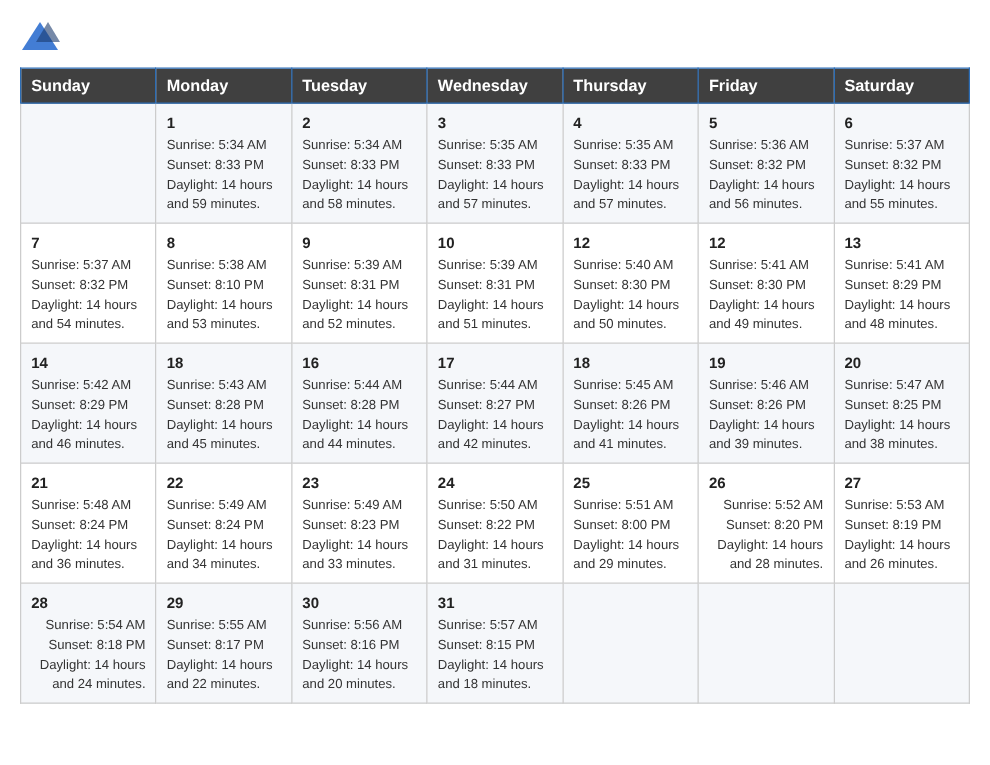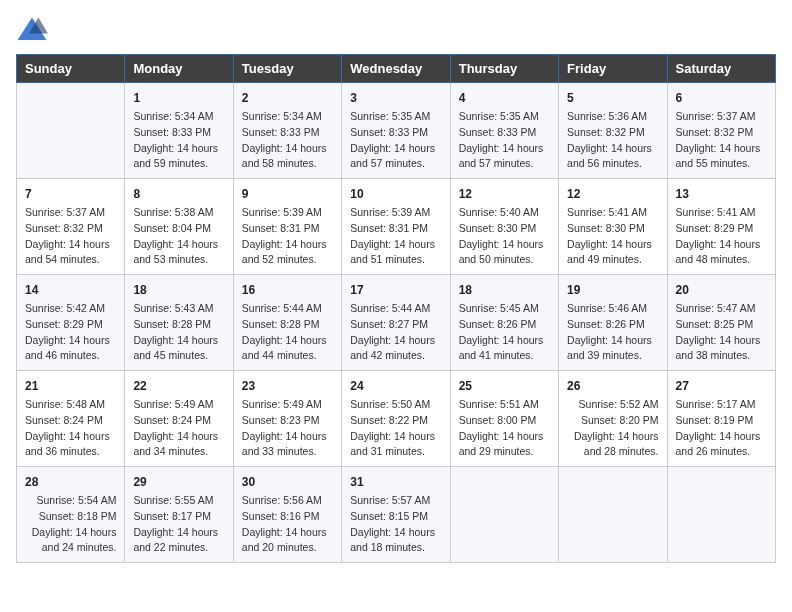--- a/index.html
+++ b/index.html
@@ -167,21 +167,21 @@
         <td>
           <div class="day-num">7</div>
           <div class="day-info" style="white-space: pre-line;">Sunrise: 5:37 AM
 Sunset: 8:32 PM
 Daylight: 14 hours
 and 54 minutes.</div>
         </td>
         <td>
           <div class="day-num">8</div>
           <div class="day-info" style="white-space: pre-line;">Sunrise: 5:38 AM
-Sunset: 8:04 PM
+Sunset: 8:10 PM
 Daylight: 14 hours
 and 53 minutes.</div>
         </td>
         <td>
           <div class="day-num">9</div>
           <div class="day-info" style="white-space: pre-line;">Sunrise: 5:39 AM
 Sunset: 8:31 PM
 Daylight: 14 hours
 and 52 minutes.</div>
         </td>
@@ -303,21 +303,21 @@
         </td>
         <td>
           <div class="day-num">26</div>
           <div class="day-info" style="white-space: pre-line; text-align: right;">Sunrise: 5:52 AM
 Sunset: 8:20 PM
 Daylight: 14 hours
 and 28 minutes.</div>
         </td>
         <td>
           <div class="day-num">27</div>
-          <div class="day-info" style="white-space: pre-line;">Sunrise: 5:17 AM
+          <div class="day-info" style="white-space: pre-line;">Sunrise: 5:53 AM
 Sunset: 8:19 PM
 Daylight: 14 hours
 and 26 minutes.</div>
         </td>
       </tr>
       <tr>
         <td>
           <div class="day-num">28</div>
           <div class="day-info" style="white-space: pre-line; text-align: right;">Sunrise: 5:54 AM
 Sunset: 8:18 PM

